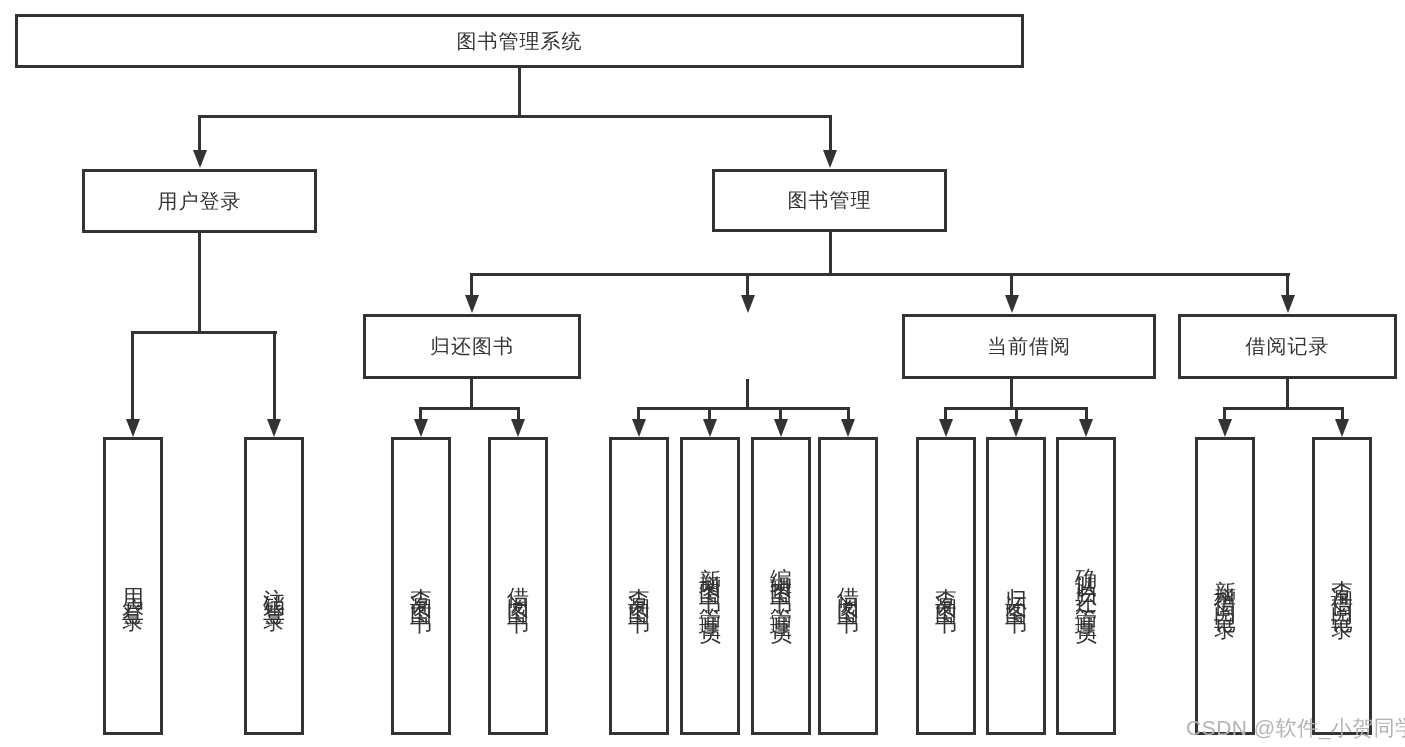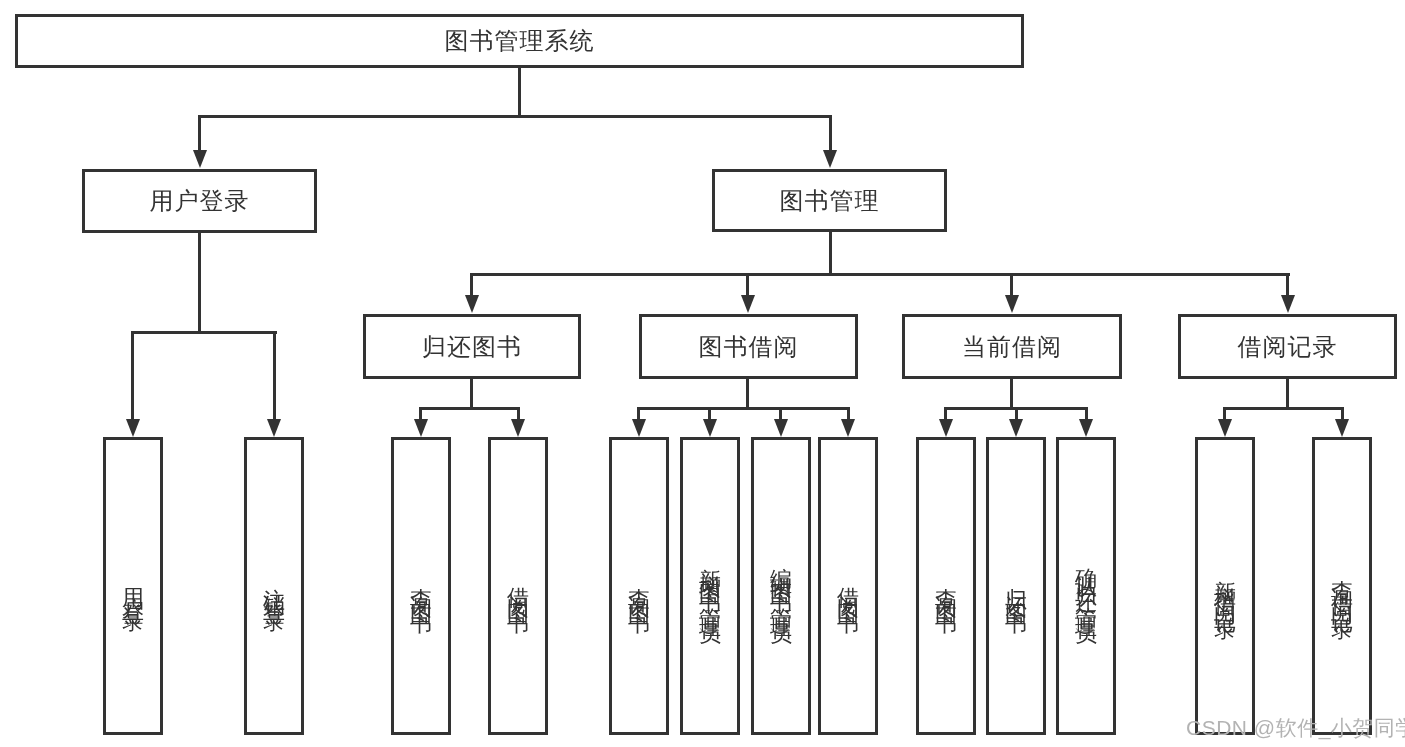--- a/index.html
+++ b/index.html
@@ -12,21 +12,21 @@
   }
   .node{
     position:absolute;
     box-sizing:border-box;
     border:3px solid #333333;
     background:#ffffff;
     display:flex;
     align-items:center;
     justify-content:center;
     color:#333333;
-    font-size:24px;
+    font-size:20px;
     letter-spacing:1px;
   }
   .leaf{
     position:absolute;
     box-sizing:border-box;
     border:3px solid #333333;
     background:#ffffff;
     top:437px;height:298px;width:60px;
     display:flex;
     align-items:center;
@@ -73,25 +73,22 @@
   </div>
 
   <div class="node" style="left:712px;top:169px;width:235px;height:63px;">
     <span>图书管理</span>
   </div>
 
   <div class="node" style="left:363px;top:314px;width:218px;height:65px;">
     <span>归还图书</span>
   </div>
 
-  <div class="node" style="left:639px;top:314px;width:219px;height:65px;">
-    <span>图书借阅</span>
-  </div>
 
-  <div class="node" style="left:902px;top:314px;width:220px;height:65px;justify-content:center;">
+  <div class="node" style="left:902px;top:314px;width:254px;height:65px;justify-content:center;">
     <span>当前借阅</span>
   </div>
 
   <div class="node" style="left:1178px;top:314px;width:219px;height:65px;">
     <span>借阅记录</span>
   </div>
 
   <div class="leaf" style="left:103px;">
     <span>用户登录</span>
   </div>

